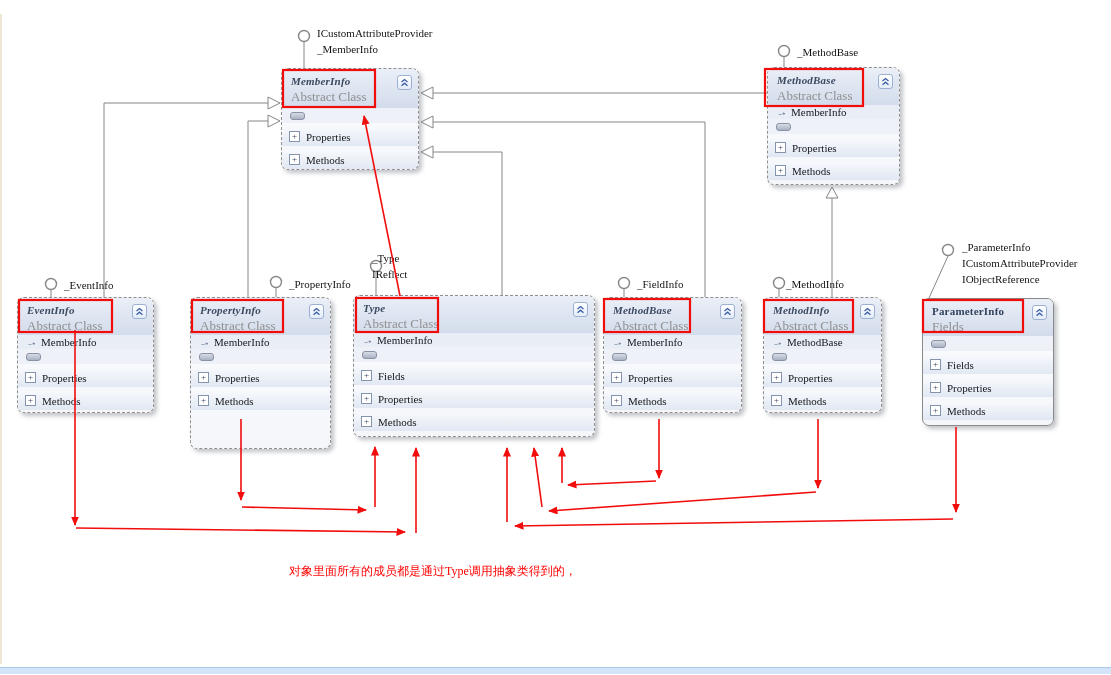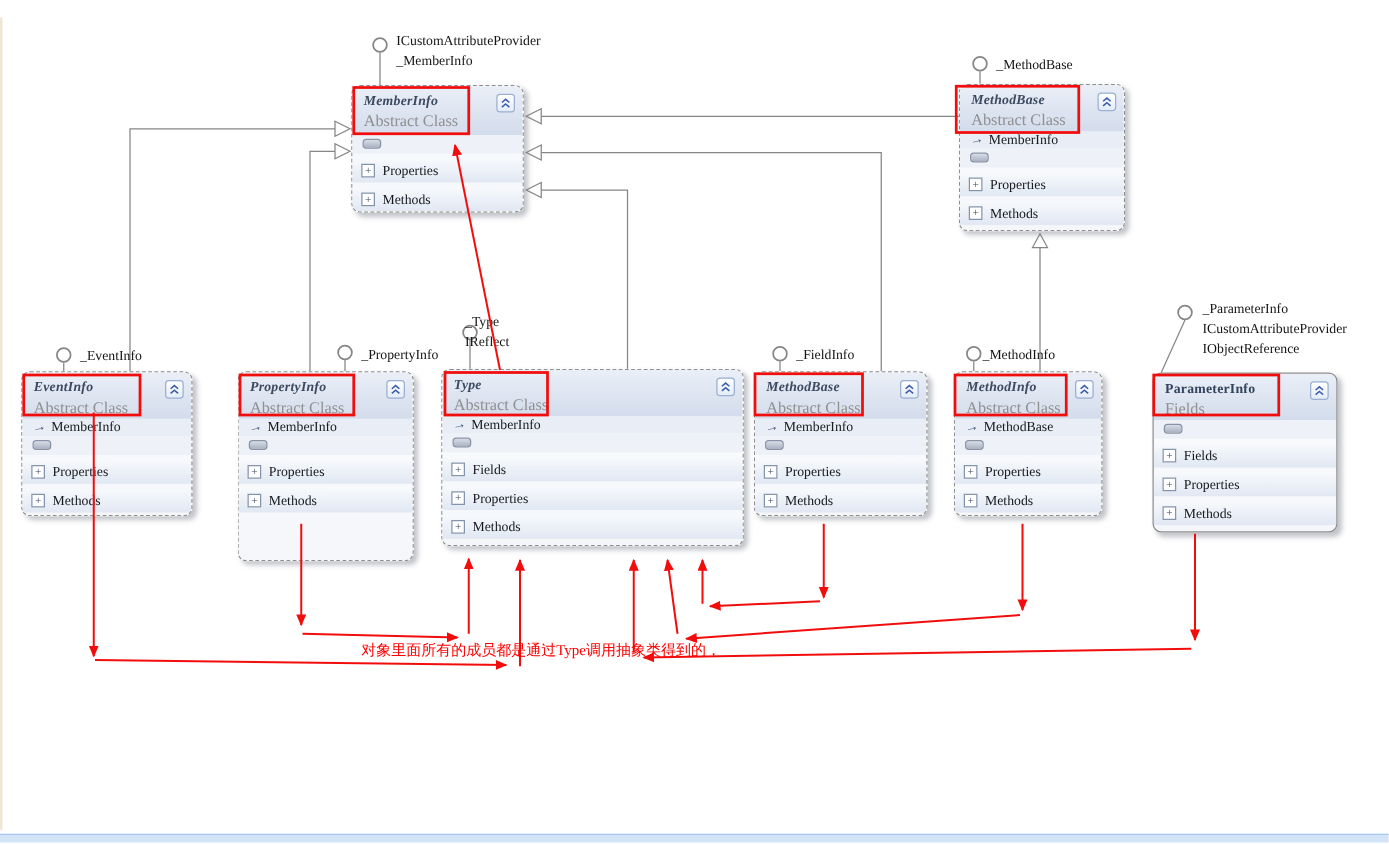--- a/index.html
+++ b/index.html
@@ -287,21 +287,21 @@
     <div class="secrow">
         <span class="plus">+</span>
         <span>Properties</span>
       </div>
     <div class="secrow">
         <span class="plus">+</span>
         <span>Methods</span>
       </div>
   </div>
 
-  <div class="cls solid" style="left:922px;top:298px;width:148px;height:128px">
+  <div class="cls solid" style="left:922px;top:298px;width:132px;height:128px">
     <div class="head">
       <div class="title">ParameterInfo</div>
       <div class="kind">Fields</div>
       <div class="collapse">
         <svg width="9" height="9" viewBox="0 0 9 9">
             <path d="M1.5 4 L4.5 1.5 L7.5 4 M1.5 7.7 L4.5 5.2 L7.5 7.7" stroke="#3d5fa8" stroke-width="1.3" fill="none"></path>
           </svg>
       </div>
     </div>
     <div class="iconrow"><span class="capsule"></span></div>
@@ -354,15 +354,15 @@
       <line x1="818" y1="419" x2="818" y2="488" marker-end="url(#ra)"></line>
       <line x1="816" y1="492" x2="549" y2="511" marker-end="url(#ra)"></line>
       <line x1="542" y1="507" x2="534" y2="448" marker-end="url(#ra)"></line>
 
       <line x1="956" y1="427" x2="956" y2="512" marker-end="url(#ra)"></line>
       <line x1="953" y1="519" x2="515" y2="526" marker-end="url(#ra)"></line>
       <line x1="507" y1="522" x2="507" y2="448" marker-end="url(#ra)"></line>
     </g>
   </svg>
 
-  <div class="note" style="left:289px;top:512px">对象里面所有的成员都是通过Type调用抽象类得到的，</div>
+  <div class="note" style="left:289px;top:563px">对象里面所有的成员都是通过Type调用抽象类得到的，</div>
 
 </div>
 
 </body></html>

